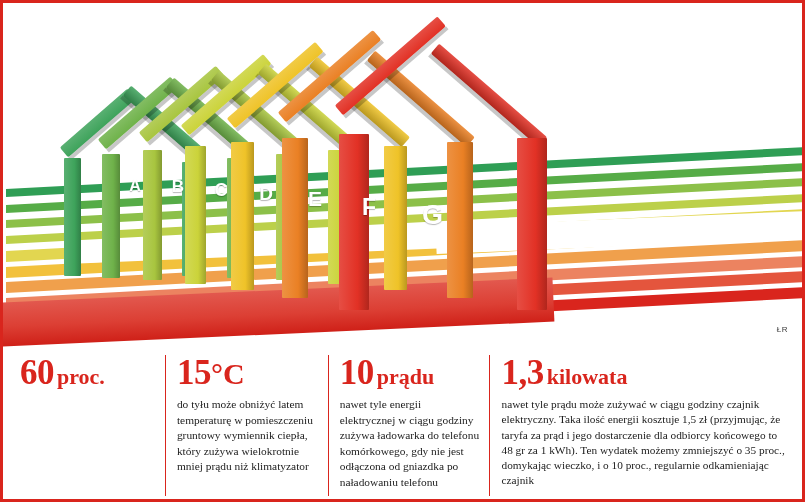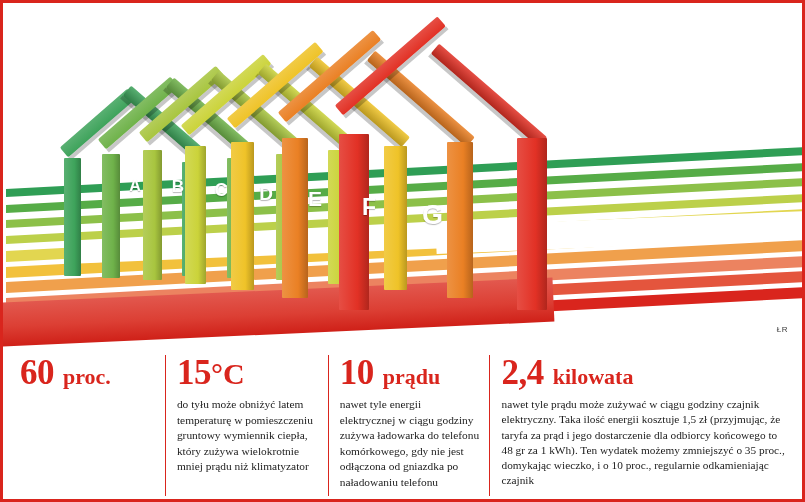--- a/index.html
+++ b/index.html
@@ -102,21 +102,21 @@
     font-family:"Liberation Serif", serif;
     font-weight:bold;
     font-size:35px;
     letter-spacing:-0.5px;
     margin-top:28px;
   }
   .hl-unit{
     font-family:"Liberation Serif", serif;
     font-weight:bold;
     font-size:22px;
-    margin-left:9px;
+    margin-left:3px;
   }
   .hl-unit.deg{font-size:30px;margin-left:0;}
 
   .body-text{
     font-family:"Liberation Serif", serif;
     font-size:11.4px;
     line-height:1.36;
     color:#1b1b1b;
     margin:0;
   }
@@ -255,20 +255,20 @@
 
     <div class="col c3">
       <div class="headline">
         <span class="hl-num">10</span><span class="hl-unit">prądu</span>
       </div>
       <p class="body-text">nawet tyle energii elektrycznej w ciągu godziny zużywa ładowarka do telefonu komórkowego, gdy nie jest odłączona od gniazdka po naładowaniu telefonu</p>
     </div>
 
     <div class="col c4">
       <div class="headline">
-        <span class="hl-num">2,4</span><span class="hl-unit">kilowata</span>
+        <span class="hl-num">1,3</span><span class="hl-unit">kilowata</span>
       </div>
       <p class="body-text">nawet tyle prądu może zużywać w ciągu godziny czajnik elektryczny. Taka ilość energii kosztuje 1,5 zł (przyjmując, że taryfa za prąd i jego dostarczenie dla odbiorcy końcowego to 48 gr za 1 kWh). Ten wydatek możemy zmniejszyć o 35 proc., domykając wieczko, i o 10 proc., regularnie odkamieniając czajnik</p>
     </div>
 
   </div>
 
 </div>
 
 </body></html>

